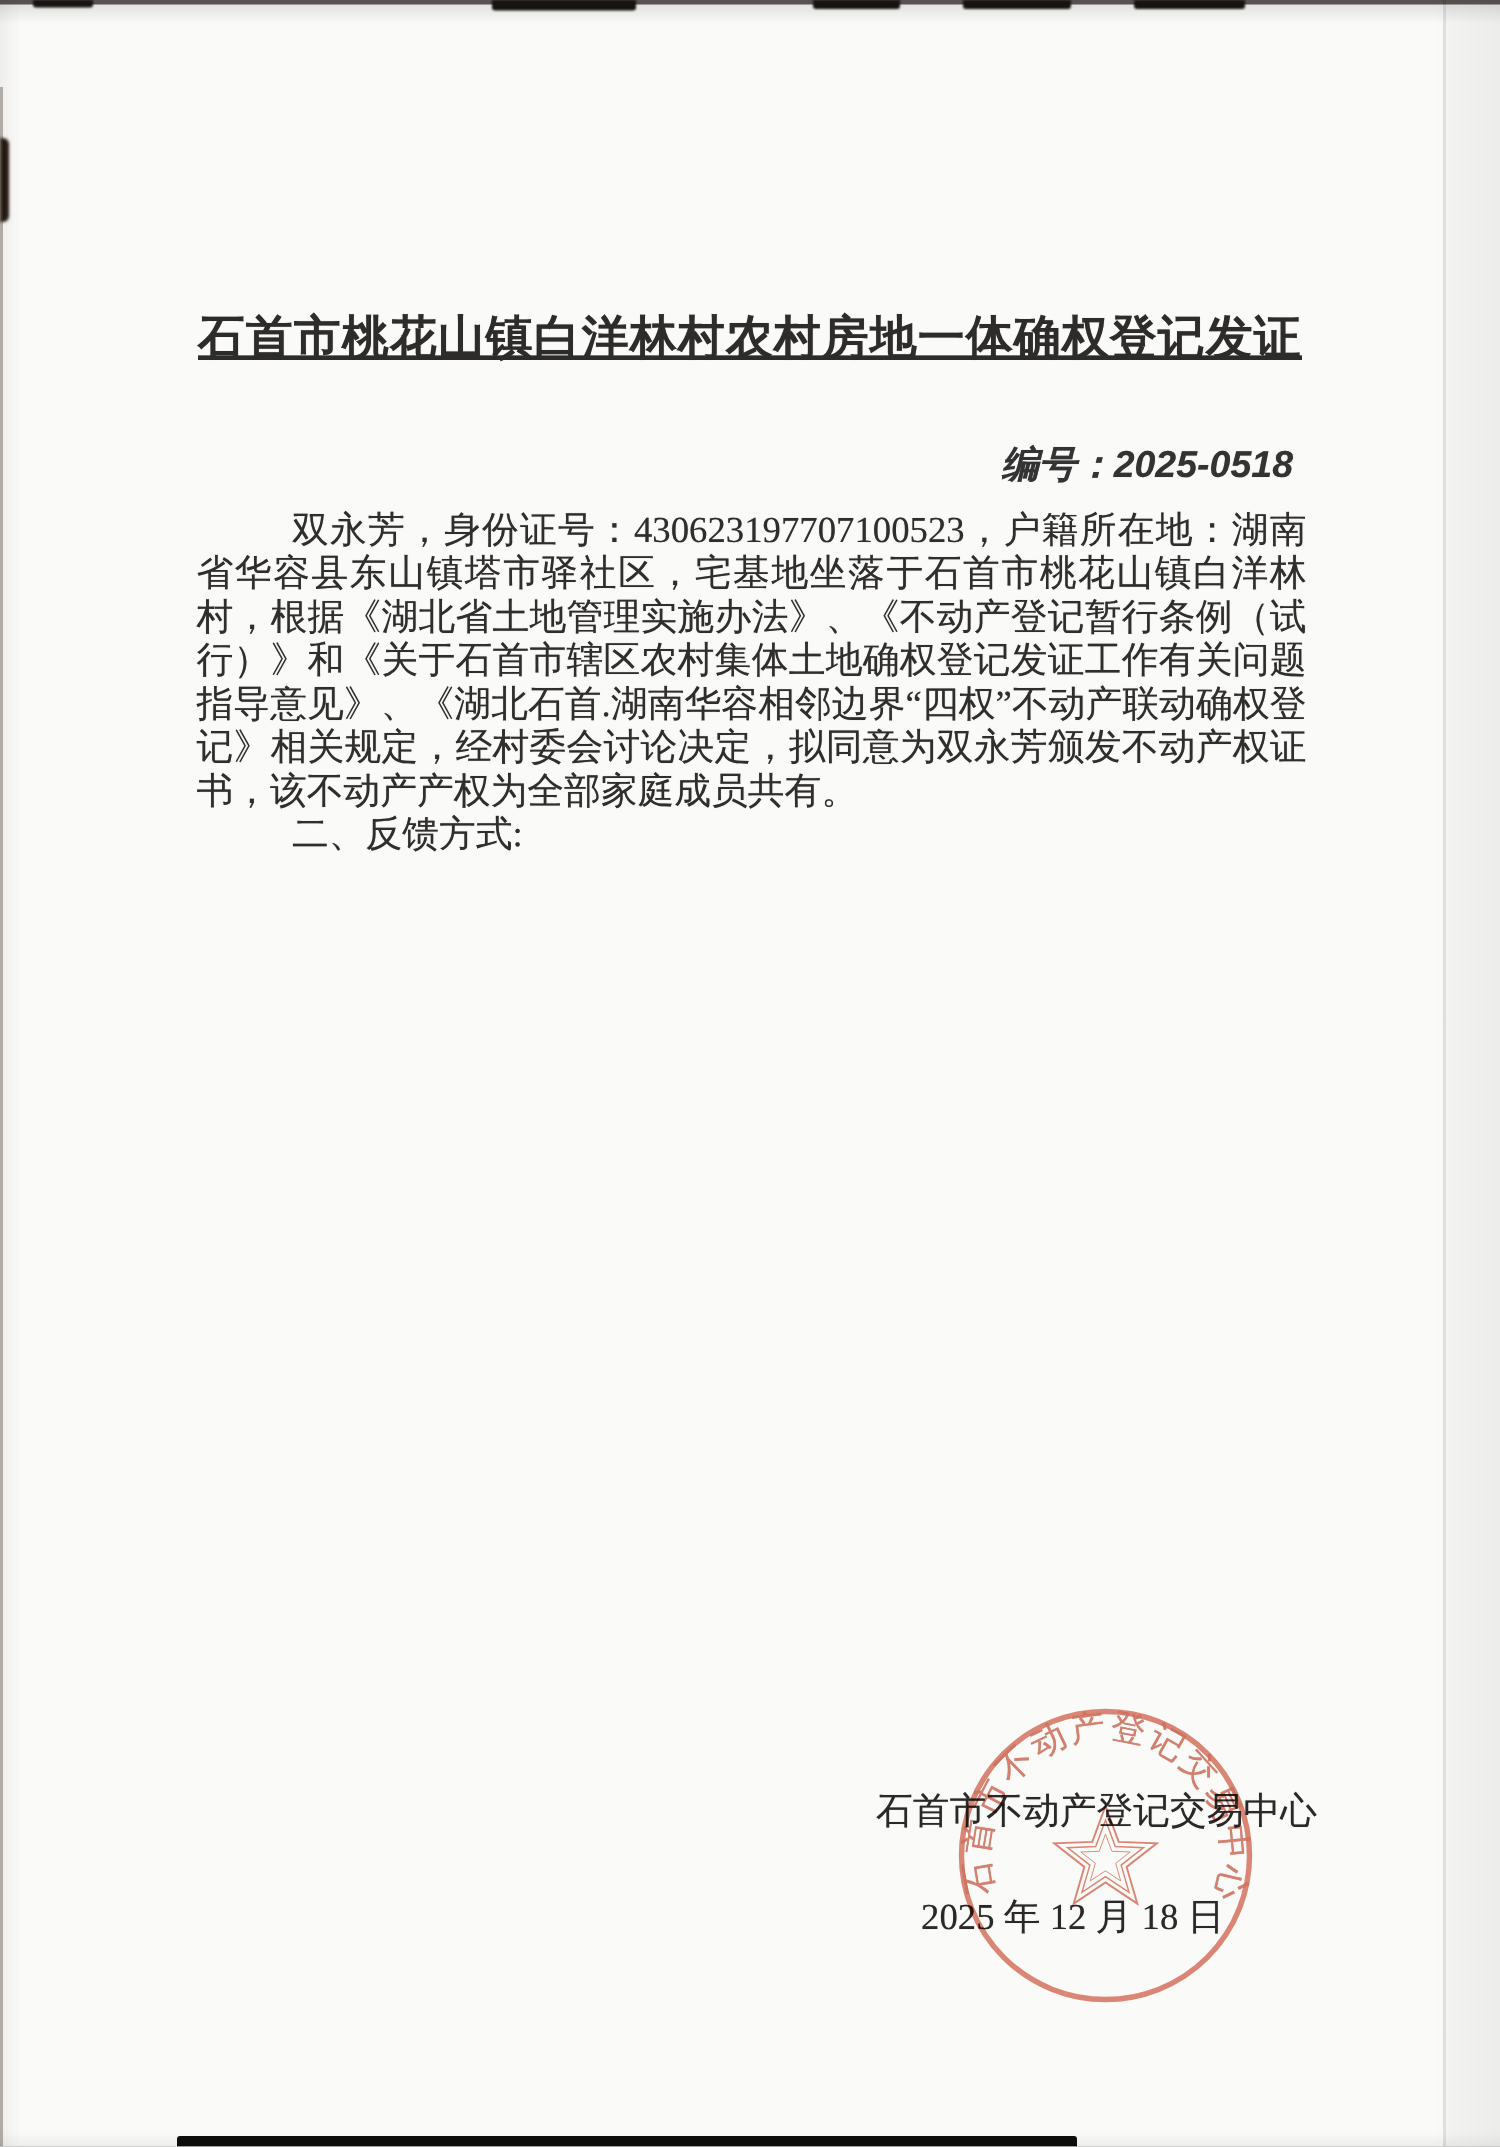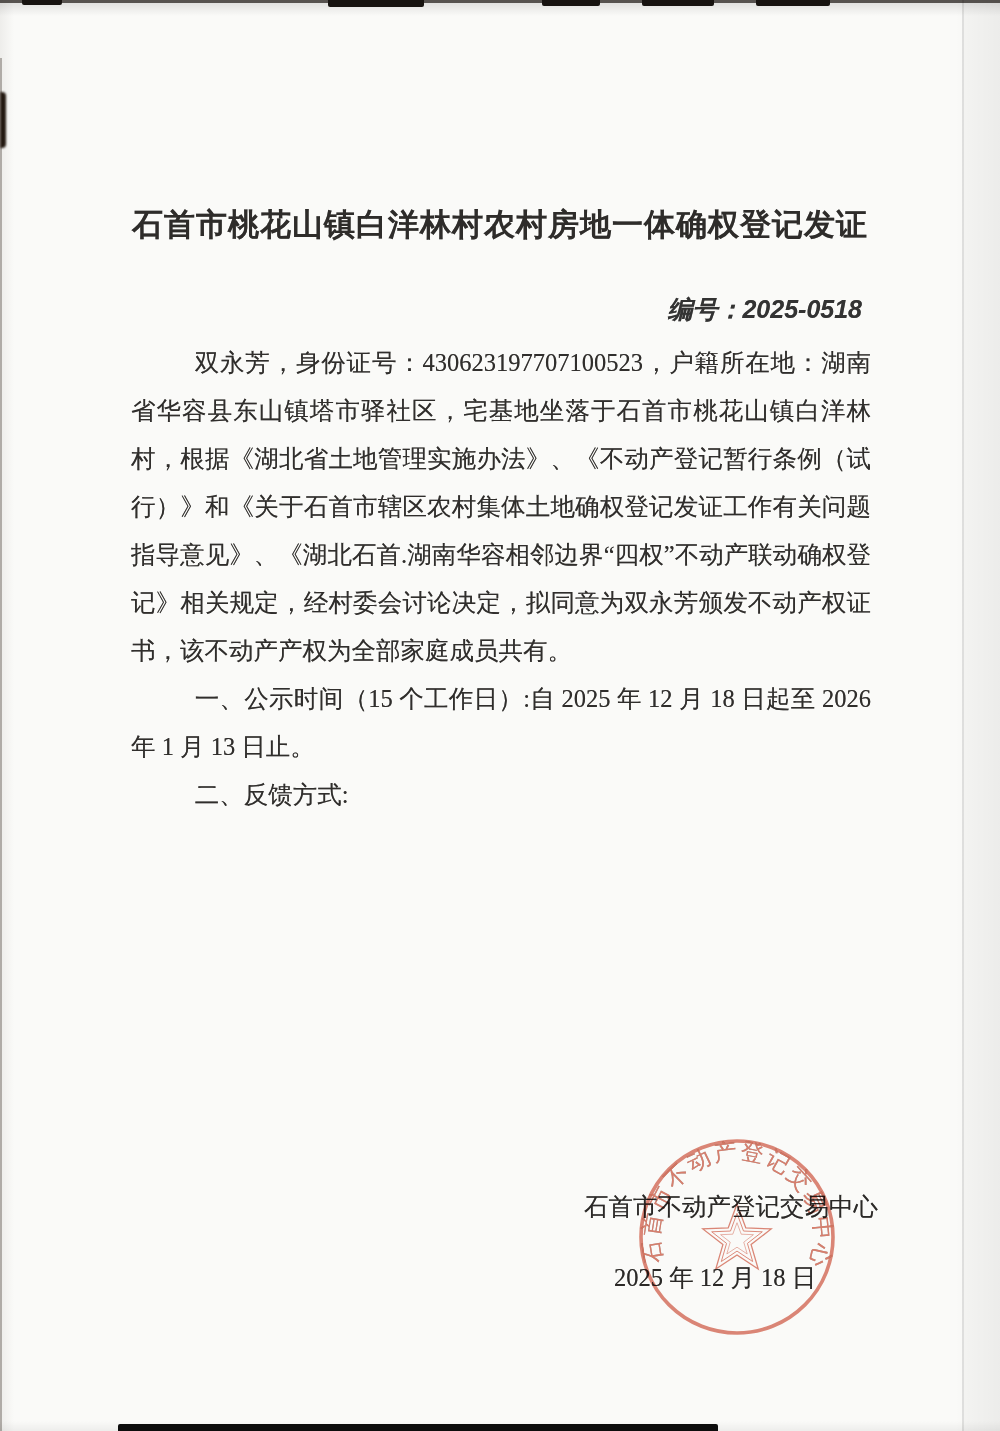--- a/index.html
+++ b/index.html
@@ -29,28 +29,28 @@
   .left-line{position:absolute;left:0;top:58px;bottom:0;width:2px;background:rgba(60,50,40,.35);}
   .right-line{position:absolute;left:962px;top:0;bottom:0;width:2px;background:rgba(0,0,0,.10);}
   .right-shade{position:absolute;left:964px;right:0;top:0;bottom:0;background:rgba(0,0,0,.02);}
   .bottom-bar{position:absolute;left:118px;bottom:0;width:600px;height:7px;background:#0d0d0d;border-radius:2px 2px 0 0;}
 
   .doc{position:absolute;inset:0;color:#2e2c2a;}
   .doc *{text-shadow:0 0 .5px rgba(46,44,42,.55);}
 
   .title-line{position:absolute;left:130px;right:130px;text-align:center;
     font-size:31px;font-weight:700;letter-spacing:1px;white-space:nowrap;}
-  .title-1{top:183px;}
+  .title-1{top:183px;text-decoration:underline;}
   .title-2{top:241px;}
 
   .doc-number{position:absolute;right:138px;top:293px;font-size:25px;
     font-family:"Liberation Sans","DejaVu Sans",sans-serif;font-weight:600;color:#333;font-style:italic;}
 
   .body-text{position:absolute;left:131px;right:129px;top:339px;
-    font-size:24.5px;line-height:48px;text-align:justify;text-justify:inter-character;color:#302e2c;}
+    font-size:24.5px;line-height:29px;text-align:justify;text-justify:inter-character;color:#302e2c;}
   .body-text p{margin:0;text-indent:2.6em;text-align-last:left;}
 
   .sig{position:absolute;font-size:24.5px;white-space:nowrap;color:#2b2927;}
   .sig-org{left:584px;top:1190px;}
   .sig-date{left:614px;top:1245px;margin-top:16px;}
 
   .seal{position:absolute;left:637px;top:1137px;width:200px;height:200px;
     mix-blend-mode:multiply;opacity:.88;}
 </style>
 </head>
@@ -71,21 +71,20 @@
   <div class="bottom-bar"></div>
 
   <main class="doc">
 
     <h1 class="title-line title-1">石首市桃花山镇白洋林村农村房地一体确权登记发证</h1>
 
     <div class="doc-number">编号：2025-0518</div>
 
     <div class="body-text">
       <p>双永芳，身份证号：430623197707100523，户籍所在地：湖南省华容县东山镇塔市驿社区，宅基地坐落于石首市桃花山镇白洋林村，根据《湖北省土地管理实施办法》、《不动产登记暂行条例（试行）》和《关于石首市辖区农村集体土地确权登记发证工作有关问题指导意见》、《湖北石首.湖南华容相邻边界“四权”不动产联动确权登记》相关规定，经村委会讨论决定，拟同意为双永芳颁发不动产权证书，该不动产产权为全部家庭成员共有。</p>
-      <p>一、公示时间（15 个工作日）:自 2025 年 12 月 18 日起至 2026 年 1 月 13 日止。</p>
       <p>二、反馈方式:</p>
     </div>
 
     <div class="sig sig-org">石首市不动产登记交易中心</div>
     <div class="sig sig-date">2025 年 12 月 18 日</div>
 
     <svg class="seal" viewBox="0 0 200 200" xmlns="http://www.w3.org/2000/svg">
       <g stroke="#d4604a" fill="none" opacity="0.85">
         <circle cx="100" cy="100" r="96" stroke-width="3.6"></circle>
         <g stroke-width="1.3">

